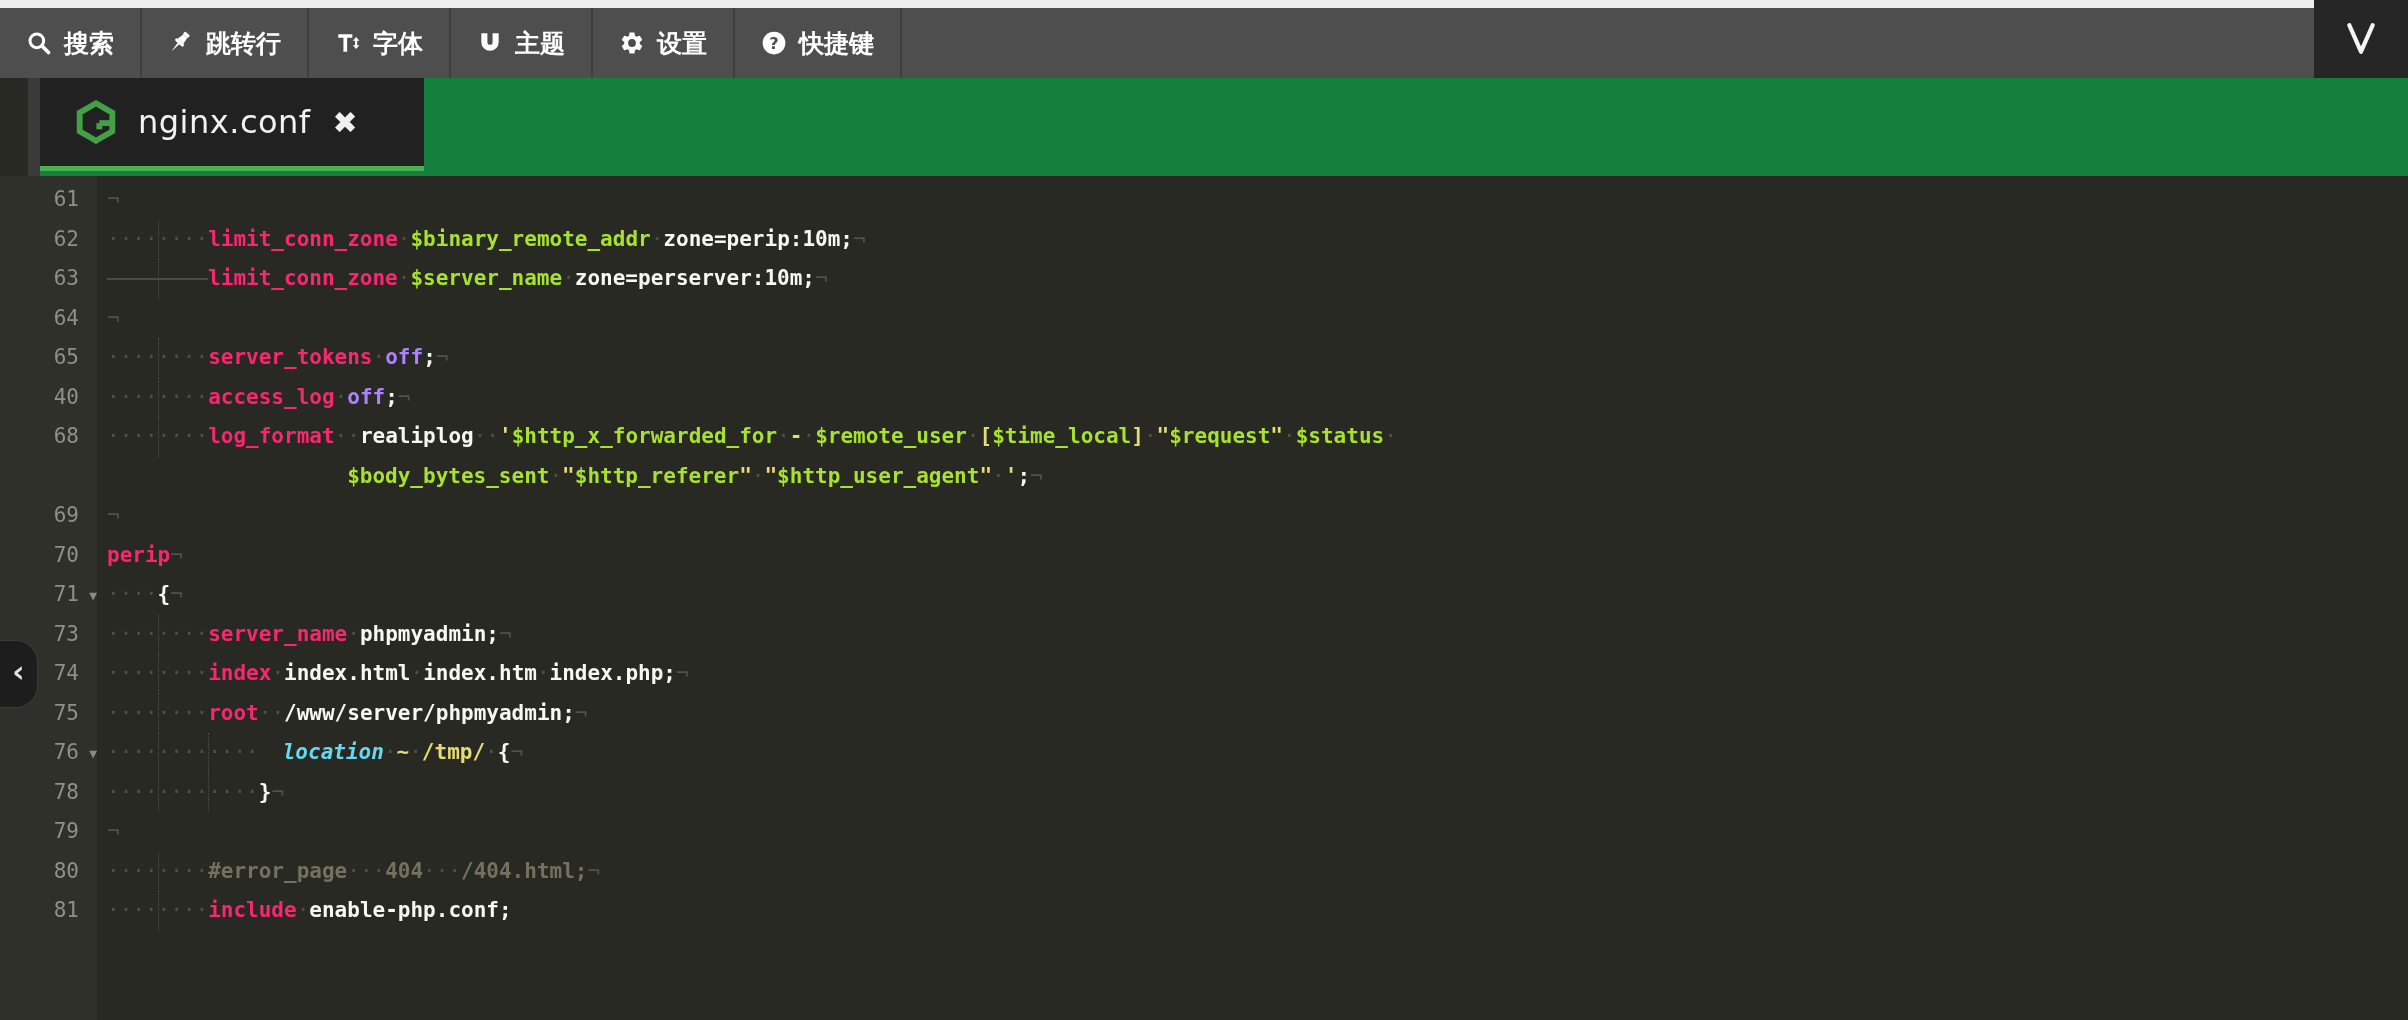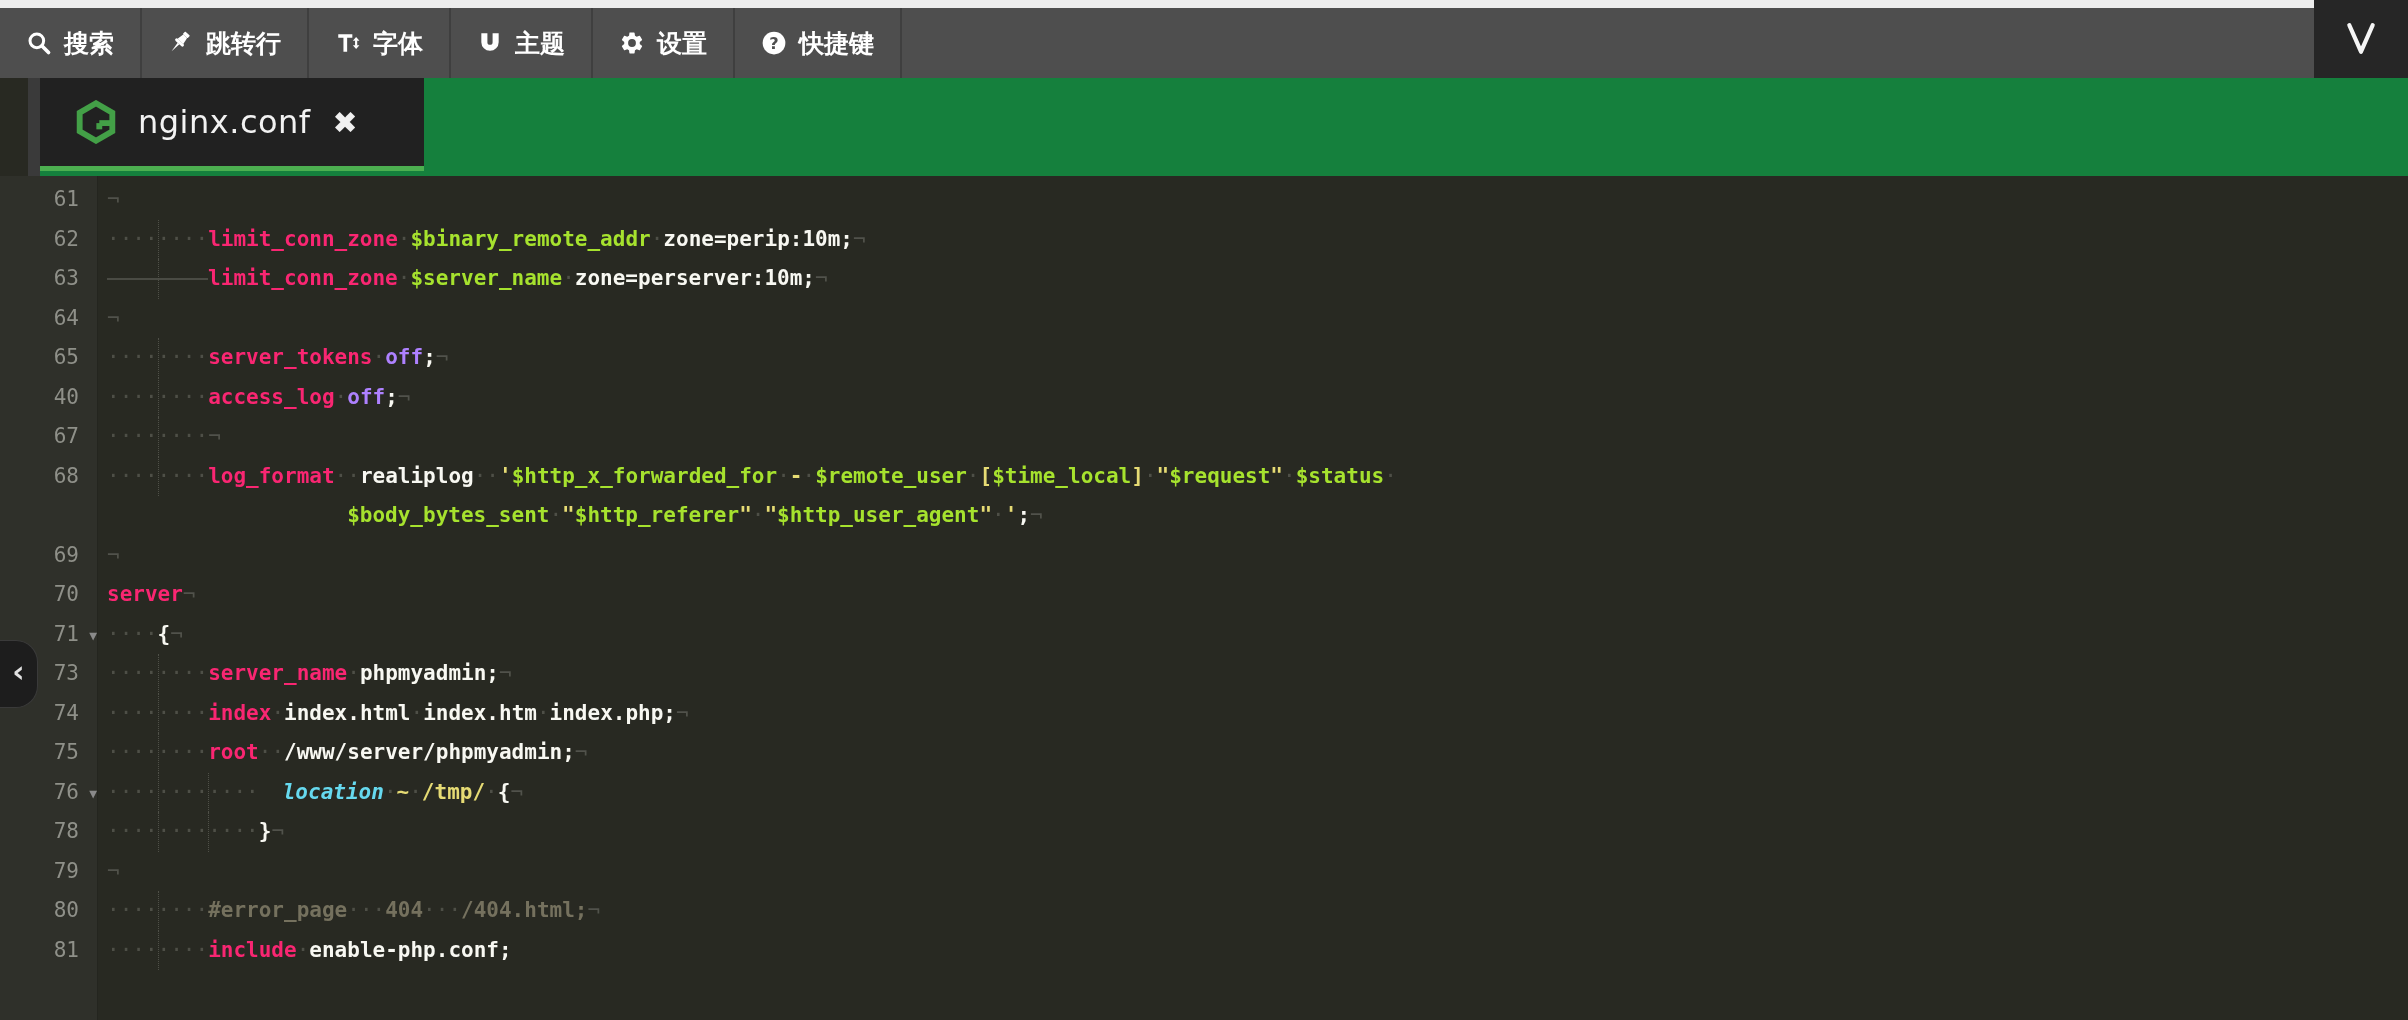--- a/index.html
+++ b/index.html
@@ -153,25 +153,24 @@
 
   <div class="editor">
     <div class="gutterbg"></div>
     <div id="code">
         <div class="row"><div class="gut">61</div><div class="cnt"><span class="s-nl">¬</span></div></div>
         <div class="row"><div class="gut">62</div><div class="cnt"><span class="guide" style="left: 60.56px;"></span><span class="s-ws">········</span><span class="s-p">limit_conn_zone</span><span class="s-ws">·</span><span class="s-g">$binary_remote_addr</span><span class="s-ws">·</span><span class="s-w">zone=perip:10m;</span><span class="s-nl">¬</span></div></div>
         <div class="row"><div class="gut">63</div><div class="cnt"><span class="guide" style="left: 60.56px;"></span><span class="s-tl" style="width: 101.12px;"></span><span class="s-p">limit_conn_zone</span><span class="s-ws">·</span><span class="s-g">$server_name</span><span class="s-ws">·</span><span class="s-w">zone=perserver:10m;</span><span class="s-nl">¬</span></div></div>
         <div class="row"><div class="gut">64</div><div class="cnt"><span class="s-nl">¬</span></div></div>
         <div class="row"><div class="gut">65</div><div class="cnt"><span class="guide" style="left: 60.56px;"></span><span class="s-ws">········</span><span class="s-p">server_tokens</span><span class="s-ws">·</span><span class="s-pu">off</span><span class="s-w">;</span><span class="s-nl">¬</span></div></div>
         <div class="row"><div class="gut">40</div><div class="cnt"><span class="guide" style="left: 60.56px;"></span><span class="s-ws">········</span><span class="s-p">access_log</span><span class="s-ws">·</span><span class="s-pu">off</span><span class="s-w">;</span><span class="s-nl">¬</span></div></div>
-        <div class="row"><div class="gut">67</div><div class="cnt"><span class="guide" style="left: 60.56px;"></span><span class="s-ws">········</span><span class="s-nl">¬</span></div></div>
         <div class="row"><div class="gut">68</div><div class="cnt"><span class="guide" style="left: 60.56px;"></span><span class="s-ws">········</span><span class="s-p">log_format</span><span class="s-ws">··</span><span class="s-w">realiplog</span><span class="s-ws">··</span><span class="s-y">'</span><span class="s-g">$http_x_forwarded_for</span><span class="s-ws">·</span><span class="s-y">-</span><span class="s-ws">·</span><span class="s-g">$remote_user</span><span class="s-ws">·</span><span class="s-y">[</span><span class="s-g">$time_local</span><span class="s-y">]</span><span class="s-ws">·</span><span class="s-y">"</span><span class="s-g">$request</span><span class="s-y">"</span><span class="s-ws">·</span><span class="s-g">$status</span><span class="s-ws">·</span></div></div>
         <div class="row"><div class="gut"></div><div class="cnt"><span class="s-pd" style="width: 240.16px;"></span><span class="s-g">$body_bytes_sent</span><span class="s-ws">·</span><span class="s-y">"</span><span class="s-g">$http_referer</span><span class="s-y">"</span><span class="s-ws">·</span><span class="s-y">"</span><span class="s-g">$http_user_agent</span><span class="s-y">"</span><span class="s-ws">·</span><span class="s-y">'</span><span class="s-w">;</span><span class="s-nl">¬</span></div></div>
         <div class="row"><div class="gut">69</div><div class="cnt"><span class="s-nl">¬</span></div></div>
-        <div class="row"><div class="gut">70</div><div class="cnt"><span class="s-p">server</span><span class="s-nl">¬</span></div></div>
+        <div class="row"><div class="gut">70</div><div class="cnt"><span class="s-p">perip</span><span class="s-nl">¬</span></div></div>
         <div class="row"><div class="gut">71<span class="fold">▼</span></div><div class="cnt"><span class="s-ws">····</span><span class="s-w">{</span><span class="s-nl">¬</span></div></div>
         <div class="row"><div class="gut">73</div><div class="cnt"><span class="guide" style="left: 60.56px;"></span><span class="s-ws">········</span><span class="s-p">server_name</span><span class="s-ws">·</span><span class="s-w">phpmyadmin;</span><span class="s-nl">¬</span></div></div>
         <div class="row"><div class="gut">74</div><div class="cnt"><span class="guide" style="left: 60.56px;"></span><span class="s-ws">········</span><span class="s-p">index</span><span class="s-ws">·</span><span class="s-w">index.html</span><span class="s-ws">·</span><span class="s-w">index.htm</span><span class="s-ws">·</span><span class="s-w">index.php;</span><span class="s-nl">¬</span></div></div>
         <div class="row"><div class="gut">75</div><div class="cnt"><span class="guide" style="left: 60.56px;"></span><span class="s-ws">········</span><span class="s-p">root</span><span class="s-ws">··</span><span class="s-w">/www/server/phpmyadmin;</span><span class="s-nl">¬</span></div></div>
         <div class="row"><div class="gut">76<span class="fold">▼</span></div><div class="cnt"><span class="guide" style="left: 60.56px;"></span><span class="guide" style="left: 111.12px;"></span><span class="s-ws">············</span><span class="s-c">location</span><span class="s-ws">·</span><span class="s-y">~</span><span class="s-ws">·</span><span class="s-y">/tmp/</span><span class="s-ws">·</span><span class="s-w">{</span><span class="s-nl">¬</span></div></div>
         <div class="row"><div class="gut">78</div><div class="cnt"><span class="guide" style="left: 60.56px;"></span><span class="guide" style="left: 111.12px;"></span><span class="s-ws">············</span><span class="s-w">}</span><span class="s-nl">¬</span></div></div>
         <div class="row"><div class="gut">79</div><div class="cnt"><span class="s-nl">¬</span></div></div>
         <div class="row"><div class="gut">80</div><div class="cnt"><span class="guide" style="left: 60.56px;"></span><span class="s-ws">········</span><span class="s-cm">#error_page</span><span class="s-ws">···</span><span class="s-cm">404</span><span class="s-ws">···</span><span class="s-cm">/404.html;</span><span class="s-nl">¬</span></div></div>
         <div class="row"><div class="gut">81</div><div class="cnt"><span class="guide" style="left: 60.56px;"></span><span class="s-ws">········</span><span class="s-p">include</span><span class="s-ws">·</span><span class="s-w">enable-php.conf;</span></div></div>
       </div>

